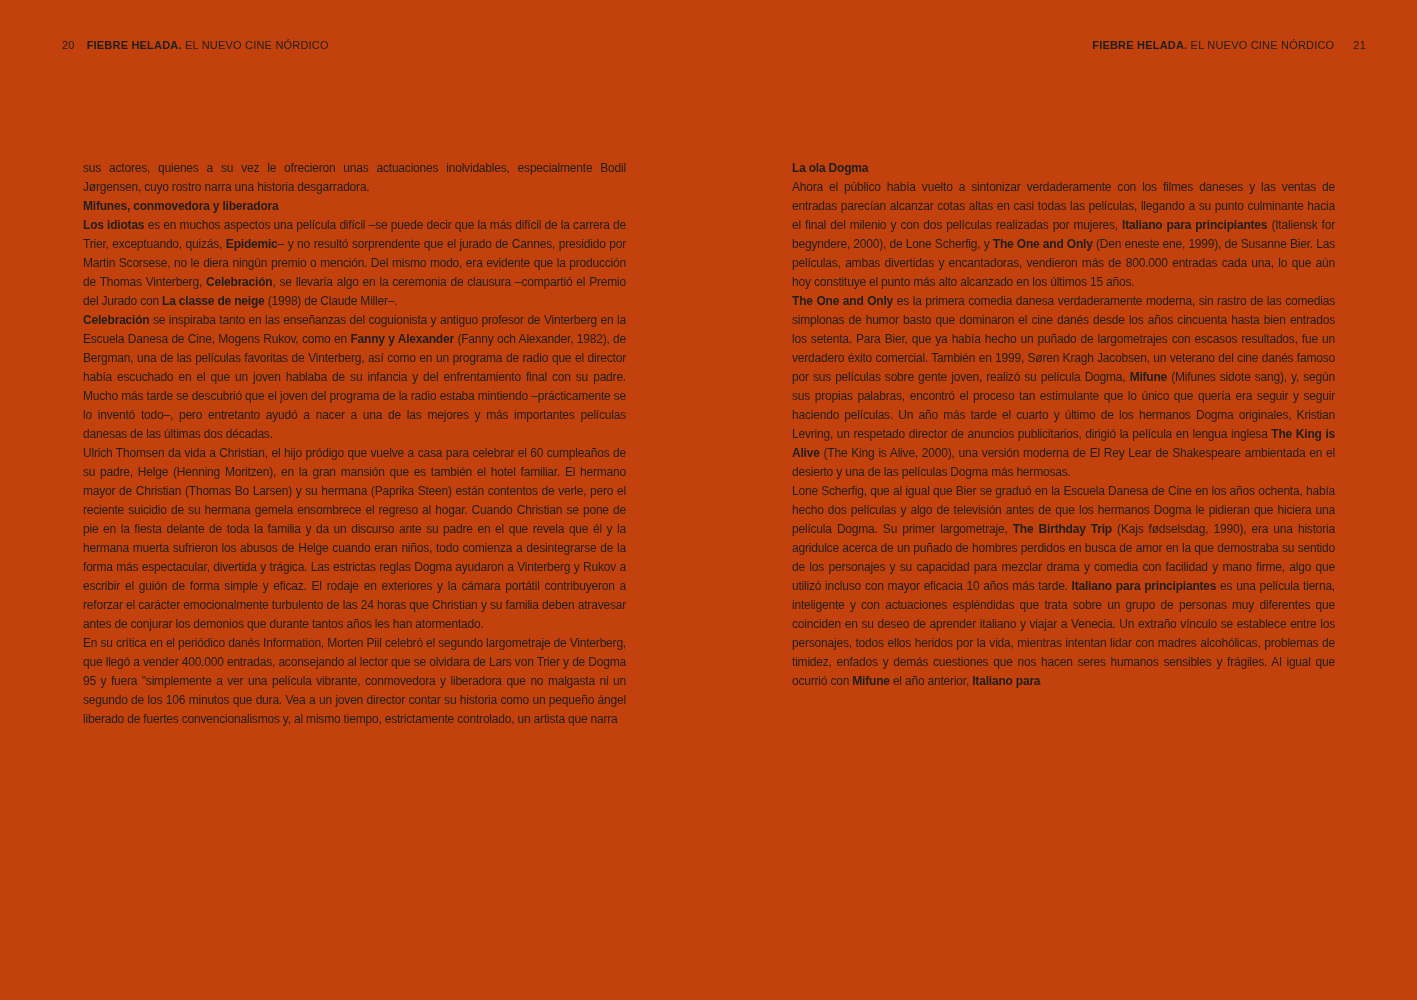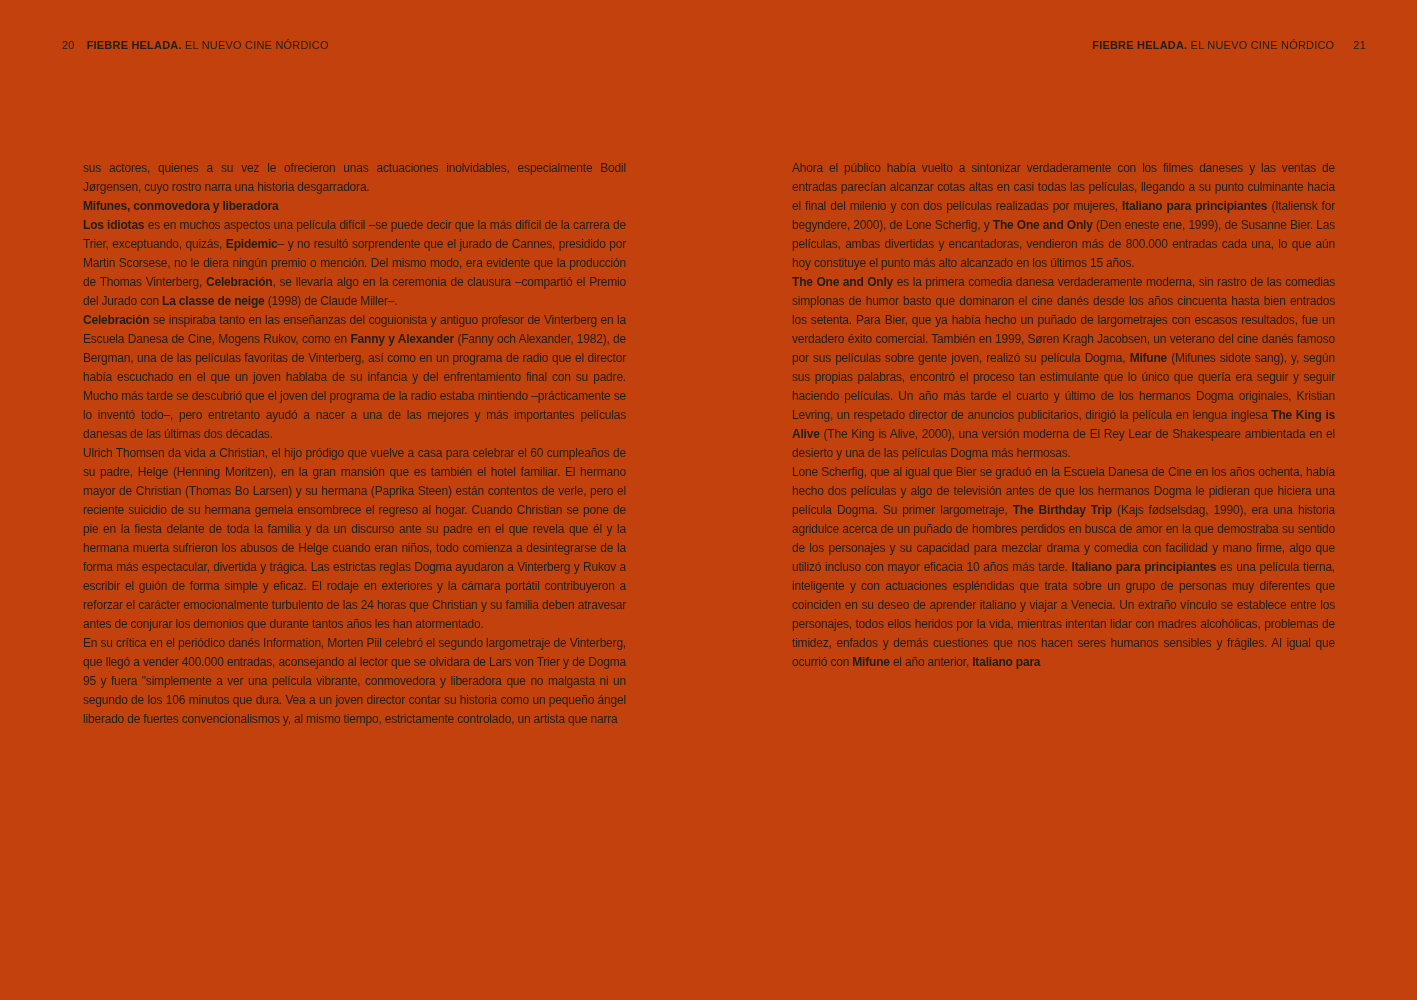--- a/index.html
+++ b/index.html
@@ -69,18 +69,19 @@
   <div class="text-column col-left" id="left-column">
       <p class="para"><span>sus actores, quienes a su vez le ofrecieron unas actuaciones inolvidables, especialmente Bodil Jørgensen, cuyo rostro narra una historia desgarradora.</span></p>
       <p class="para heading"><strong>Mifunes, conmovedora y liberadora</strong></p>
       <p class="para"><strong>Los idiotas</strong><span> es en muchos aspectos una película difícil –se puede decir que la más difícil de la carrera de Trier, exceptuando, quizás, </span><strong>Epidemic</strong><span>– y no resultó sorprendente que el jurado de Cannes, presidido por Martin Scorsese, no le diera ningún premio o mención. Del mismo modo, era evidente que la producción de Thomas Vinterberg, </span><strong>Celebración</strong><span>, se llevaría algo en la ceremonia de clausura –compartió el Premio del Jurado con </span><strong>La classe de neige</strong><span> (1998) de Claude Miller–.</span></p>
       <p class="para gap"><strong>Celebración</strong><span> se inspiraba tanto en las enseñanzas del coguionista y antiguo profesor de Vinterberg en la Escuela Danesa de Cine, Mogens Rukov, como en </span><strong>Fanny y Alexander</strong><span> (Fanny och Alexander, 1982), de Bergman, una de las películas favoritas de Vinterberg, así como en un programa de radio que el director había escuchado en el que un joven hablaba de su infancia y del enfrentamiento final con su padre. Mucho más tarde se descubrió que el joven del programa de la radio estaba mintiendo –prácticamente se lo inventó todo–, pero entretanto ayudó a nacer a una de las mejores y más importantes películas danesas de las últimas dos décadas.</span></p>
       <p class="para gap"><span>Ulrich Thomsen da vida a Christian, el hijo pródigo que vuelve a casa para celebrar el 60 cumpleaños de su padre, Helge (Henning Moritzen), en la gran mansión que es también el hotel familiar. El hermano mayor de Christian (Thomas Bo Larsen) y su hermana (Paprika Steen) están contentos de verle, pero el reciente suicidio de su hermana gemela ensombrece el regreso al hogar. Cuando Christian se pone de pie en la fiesta delante de toda la familia y da un discurso ante su padre en el que revela que él y la hermana muerta sufrieron los abusos de Helge cuando eran niños, todo comienza a desintegrarse de la forma más espectacular, divertida y trágica. Las estrictas reglas Dogma ayudaron a Vinterberg y Rukov a escribir el guión de forma simple y eficaz. El rodaje en exteriores y la cámara portátil contribuyeron a reforzar el carácter emocionalmente turbulento de las 24 horas que Christian y su familia deben atravesar antes de conjurar los demonios que durante tantos años les han atormentado.</span></p>
       <p class="para gap"><span>En su crítica en el periódico danés Information, Morten Piil celebró el segundo largometraje de Vinterberg, que llegó a vender 400.000 entradas, aconsejando al lector que se olvidara de Lars von Trier y de Dogma 95 y fuera "simplemente a ver una película vibrante, conmovedora y liberadora que no malgasta ni un segundo de los 106 minutos que dura. Vea a un joven director contar su historia como un pequeño ángel liberado de fuertes convencionalismos y, al mismo tiempo, estrictamente controlado, un artista que narra</span></p>
     </div>
 
   <div class="text-column col-right" id="right-column">
+      <p class="para heading"><strong>La ola Dogma</strong></p>
       <p class="para"><span>Ahora el público había vuelto a sintonizar verdaderamente con los filmes daneses y las ventas de entradas parecían alcanzar cotas altas en casi todas las películas, llegando a su punto culminante hacia el final del milenio y con dos películas realizadas por mujeres, </span><strong>Italiano para principiantes</strong><span> (Italiensk for begyndere, 2000), de Lone Scherfig, y </span><strong>The One and Only</strong><span> (Den eneste ene, 1999), de Susanne Bier. Las películas, ambas divertidas y encantadoras, vendieron más de 800.000 entradas cada una, lo que aún hoy constituye el punto más alto alcanzado en los últimos 15 años.</span></p>
       <p class="para gap"><strong>The One and Only</strong><span> es la primera comedia danesa verdaderamente moderna, sin rastro de las comedias simplonas de humor basto que dominaron el cine danés desde los años cincuenta hasta bien entrados los setenta. Para Bier, que ya había hecho un puñado de largometrajes con escasos resultados, fue un verdadero éxito comercial. También en 1999, Søren Kragh Jacobsen, un veterano del cine danés famoso por sus películas sobre gente joven, realizó su película Dogma, </span><strong>Mifune</strong><span> (Mifunes sidote sang), y, según sus propias palabras, encontró el proceso tan estimulante que lo único que quería era seguir y seguir haciendo películas. Un año más tarde el cuarto y último de los hermanos Dogma originales, Kristian Levring, un respetado director de anuncios publicitarios, dirigió la película en lengua inglesa </span><strong>The King is Alive</strong><span> (The King is Alive, 2000), una versión moderna de El Rey Lear de Shakespeare ambientada en el desierto y una de las películas Dogma más hermosas.</span></p>
       <p class="para gap"><span>Lone Scherfig, que al igual que Bier se graduó en la Escuela Danesa de Cine en los años ochenta, había hecho dos películas y algo de televisión antes de que los hermanos Dogma le pidieran que hiciera una película Dogma. Su primer largometraje, </span><strong>The Birthday Trip</strong><span> (Kajs fødselsdag, 1990), era una historia agridulce acerca de un puñado de hombres perdidos en busca de amor en la que demostraba su sentido de los personajes y su capacidad para mezclar drama y comedia con facilidad y mano firme, algo que utilizó incluso con mayor eficacia 10 años más tarde. </span><strong>Italiano para principiantes</strong><span> es una película tierna, inteligente y con actuaciones espléndidas que trata sobre un grupo de personas muy diferentes que coinciden en su deseo de aprender italiano y viajar a Venecia. Un extraño vínculo se establece entre los personajes, todos ellos heridos por la vida, mientras intentan lidar con madres alcohólicas, problemas de timidez, enfados y demás cuestiones que nos hacen seres humanos sensibles y frágiles. Al igual que ocurrió con </span><strong>Mifune</strong><span> el año anterior, </span><strong>Italiano para</strong></p>
     </div>
 
 </div>
 
 </body></html>

